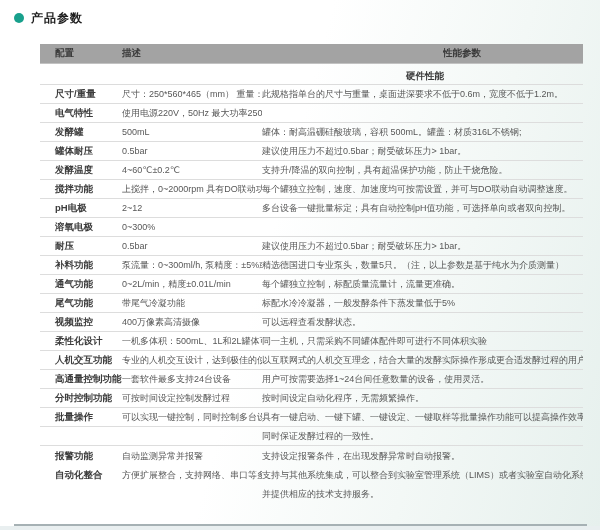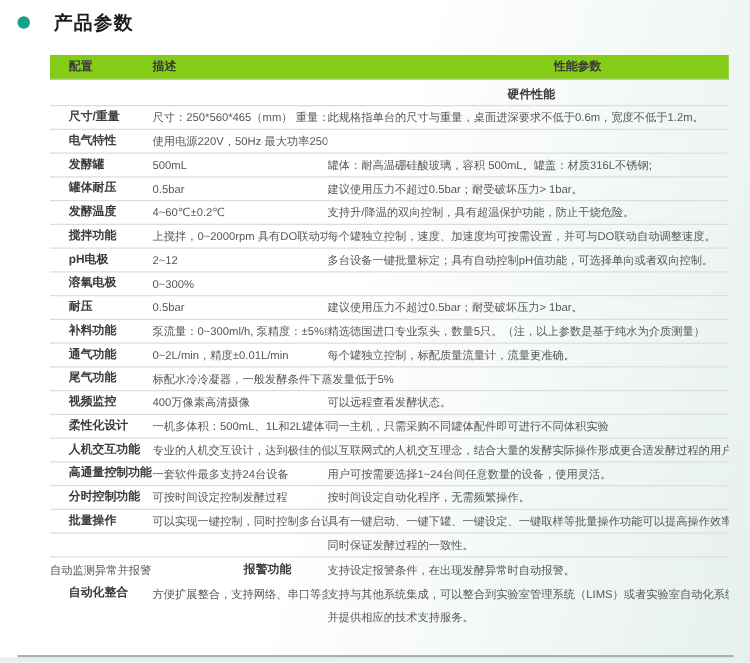--- a/index.html
+++ b/index.html
@@ -4,24 +4,24 @@
 <style>
   * { margin:0; padding:0; box-sizing:border-box; }
   html,body { width:600px; height:530px; }
   body {
     position:relative; overflow:hidden;
     font-family:"Liberation Sans","DejaVu Sans",sans-serif;
     background:linear-gradient(105deg,#ffffff 45%, #f3f8f6 72%, #e6f0ed 100%);
   }
   .title-row { position:absolute; top:8px; left:14px; height:20px; display:flex; align-items:center; gap:7px; }
   .bullet { width:10px; height:10px; border-radius:50%; background:#18a08c; flex:none; }
-  .title { font-size:15px; font-weight:bold; color:#1d1d1d; letter-spacing:1px;margin-left:12px; }
+  .title { font-size:12px; font-weight:bold; color:#1d1d1d; letter-spacing:1px; }
 
   .table { position:absolute; left:40px; top:44px; width:543px; }
-  .thead { display:flex; align-items:center; height:20px; background:#84cc16; border-bottom:1px solid #c2c2c2; }
+  .thead { display:flex; align-items:center; height:20px; background:#a3a3a3; border-bottom:1px solid #c2c2c2; }
   .th { font-size:9.5px; font-weight:bold; color:#3a3a3a; white-space:nowrap; overflow:hidden; }
 
   .sec-row { height:21px; line-height:20px; border-bottom:1px solid #dcdcdc; padding-left:227px;text-align:center; }
   .sec-title { font-size:9.5px; font-weight:bold; color:#383838; }
 
   .row { display:flex; align-items:flex-end; height:19px; border-bottom:1px solid #dddddd; }
   .row.noline { border-bottom:none; }
   .cell { white-space:nowrap; overflow:hidden; line-height:18px; }
   .c1 { width:82px; padding-left:15px; flex:none; }
   .c2 { width:140px; flex:none; }
@@ -97,20 +97,21 @@
         <div class="cell c2">泵流量：0~300ml/h, 泵精度：±5%或±30ul</div>
         <div class="cell c3">精选德国进口专业泵头，数量5只。（注，以上参数是基于纯水为介质测量）</div>
       </div>
       <div class="row">
         <div class="cell c1">通气功能</div>
         <div class="cell c2">0~2L/min，精度±0.01L/min</div>
         <div class="cell c3">每个罐独立控制，标配质量流量计，流量更准确。</div>
       </div>
       <div class="row">
         <div class="cell c1">尾气功能</div>
+        <div class="cell c2">带尾气冷凝功能</div>
         <div class="cell c3">标配水冷冷凝器，一般发酵条件下蒸发量低于5%</div>
       </div>
       <div class="row">
         <div class="cell c1">视频监控</div>
         <div class="cell c2">400万像素高清摄像</div>
         <div class="cell c3">可以远程查看发酵状态。</div>
       </div>
       <div class="row">
         <div class="cell c1">柔性化设计</div>
         <div class="cell c2">一机多体积：500mL、1L和2L罐体可互换</div>
@@ -135,22 +136,22 @@
         <div class="cell c1">批量操作</div>
         <div class="cell c2">可以实现一键控制，同时控制多台设备</div>
         <div class="cell c3">具有一键启动、一键下罐、一键设定、一键取样等批量操作功能可以提高操作效率，</div>
       </div>
       <div class="row">
         <div class="cell c1"></div>
         <div class="cell c2"></div>
         <div class="cell c3">同时保证发酵过程的一致性。</div>
       </div>
       <div class="row noline">
+        <div class="cell c1">报警功能</div>
         <div class="cell c2">自动监测异常并报警</div>
-        <div class="cell c1">报警功能</div>
         <div class="cell c3">支持设定报警条件，在出现发酵异常时自动报警。</div>
       </div>
       <div class="row noline">
         <div class="cell c1">自动化整合</div>
         <div class="cell c2">方便扩展整合，支持网络、串口等多种不同接口</div>
         <div class="cell c3">支持与其他系统集成，可以整合到实验室管理系统（LIMS）或者实验室自动化系统中，</div>
       </div>
       <div class="row noline">
         <div class="cell c1"></div>
         <div class="cell c2"></div>

